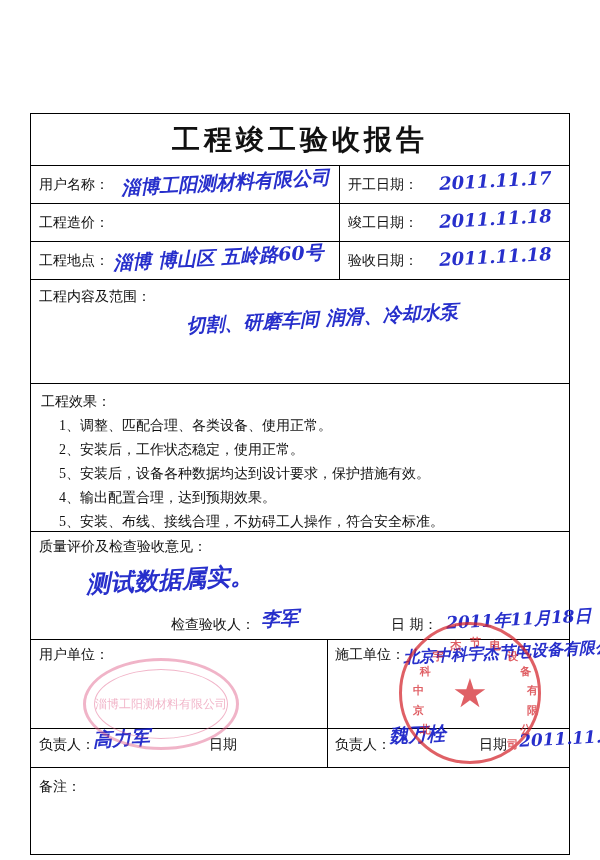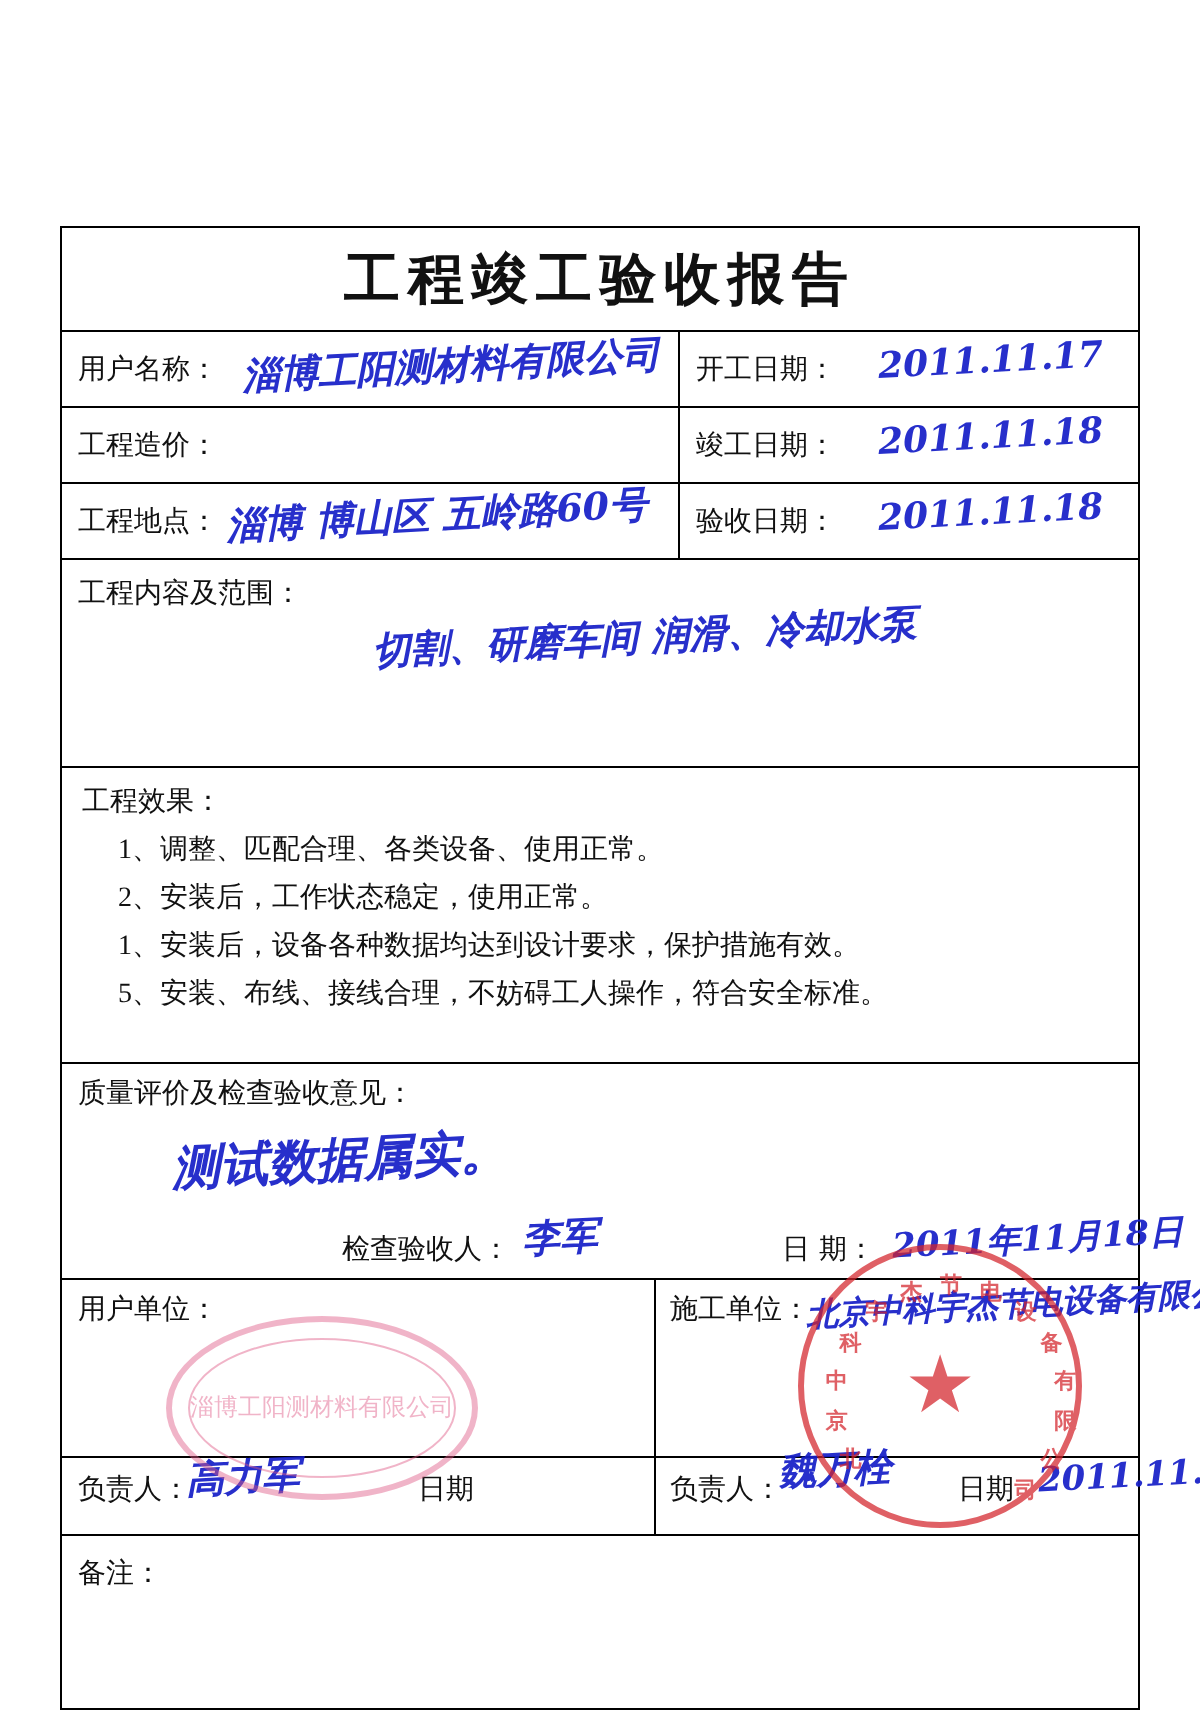--- a/index.html
+++ b/index.html
@@ -267,21 +267,22 @@
     <div class="row scope-row">
       <div class="inline-label" style="left:8px; top:8px;">工程内容及范围：</div>
       <div class="hw" style="left:155px; top:26px; font-size:19px;">切割、研磨车间 润滑、冷却水泵</div>
     </div>
 
     <div class="row effect-row">
       <div class="effect-list">
         <div class="effect-title">工程效果：</div>
         <div class="li">1、调整、匹配合理、各类设备、使用正常。</div>
         <div class="li">2、安装后，工作状态稳定，使用正常。</div>
-        <div class="li">1、安装后，设备各种数据均达到设计要求，保护措施有效。</div>
+        <div class="li">5、安装后，设备各种数据均达到设计要求，保护措施有效。</div>
+        <div class="li">4、输出配置合理，达到预期效果。</div>
         <div class="li">5、安装、布线、接线合理，不妨碍工人操作，符合安全标准。</div>
       </div>
     </div>
 
     <div class="row quality-row">
       <div class="inline-label" style="left:8px; top:6px;">质量评价及检查验收意见：</div>
       <div class="hw" style="left:55px; top:32px; font-size:24px;">测试数据属实。</div>
       <div class="inline-label" style="left:140px; top:84px;">检查验收人：</div>
       <div class="hw" style="left:230px; top:74px; font-size:19px;">李军</div>
       <div class="inline-label" style="left:360px; top:84px;">日 期：</div>

